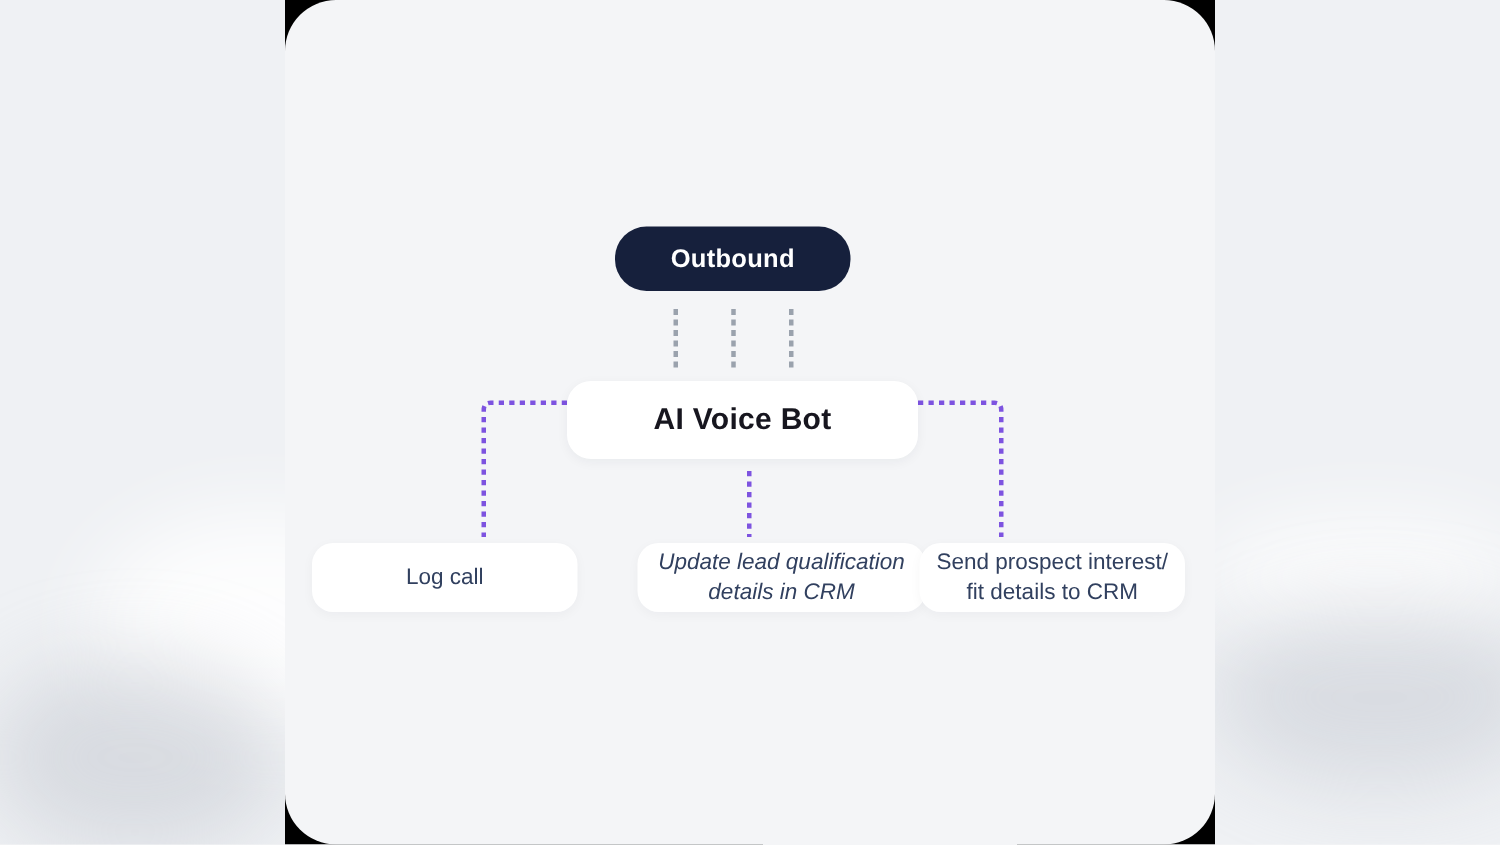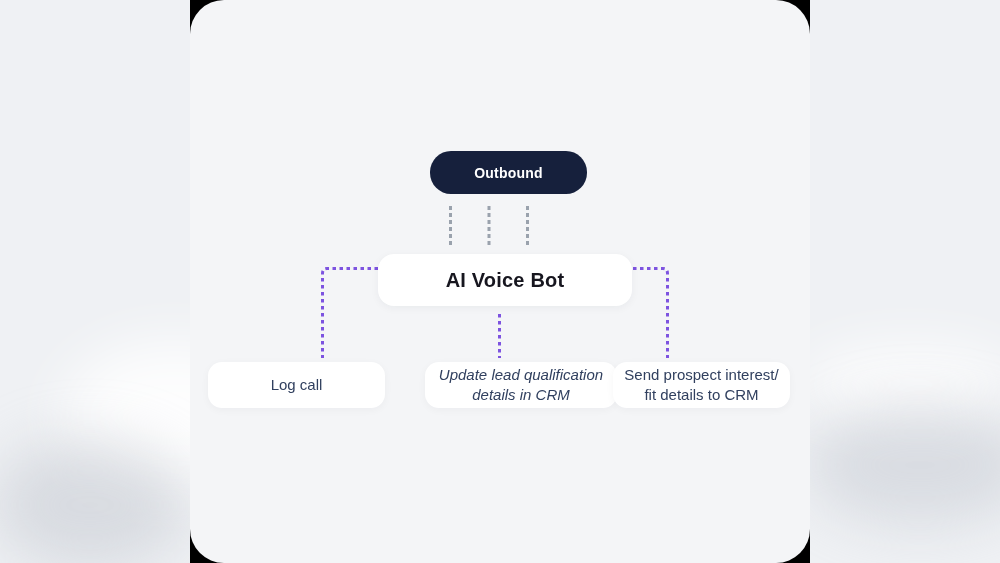--- a/index.html
+++ b/index.html
@@ -34,26 +34,26 @@
     position:absolute;left:190px;top:0;width:620px;height:563px;
     background:var(--panel-bg);
     border-radius:34px;
   }
   .connectors{position:absolute;left:0;top:0;width:1000px;height:563px;pointer-events:none;}
   .node{
     position:absolute;display:flex;align-items:center;justify-content:center;
     text-align:center;
   }
   .node-root{
-    left:430px;top:151px;width:157px;height:43px;
+    left:410px;top:151px;width:157px;height:43px;
     background:var(--root-bg);color:var(--root-text);
-    border-radius:21px;font-size:14px;font-weight:bold;letter-spacing:0.2px;
+    border-radius:21px;font-size:17px;font-weight:bold;letter-spacing:0.2px;
   }
   .node-bot{
-    left:378px;top:254px;width:254px;height:52px;
+    left:378px;top:254px;width:234px;height:52px;
     background:var(--node-bg);color:var(--bot-text);
     border-radius:16px;font-size:20px;font-weight:bold;letter-spacing:0.2px;
     box-shadow:0 2px 8px rgba(20,30,60,0.05);
   }
   .node-output{
     top:362px;height:46px;flex-direction:column;justify-content:center;
     background:var(--node-bg);color:var(--node-text);
     border-radius:14px;font-size:15px;line-height:20px;
     box-shadow:0 2px 8px rgba(20,30,60,0.04);
   }

